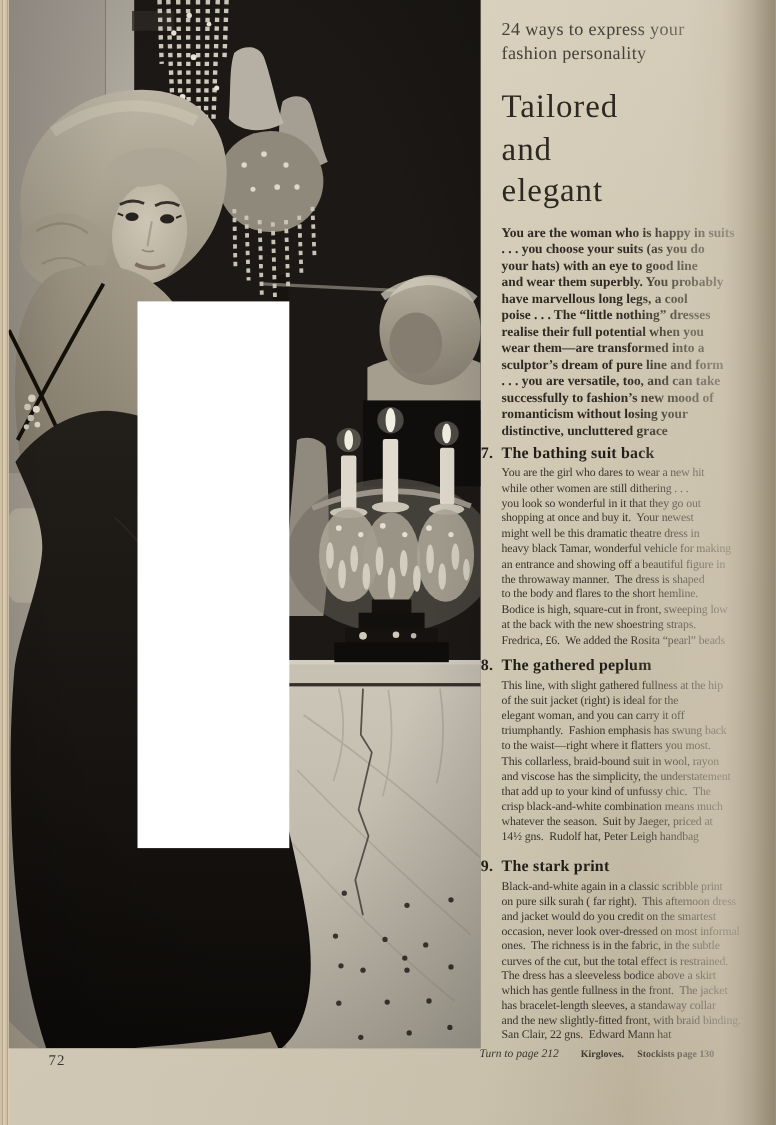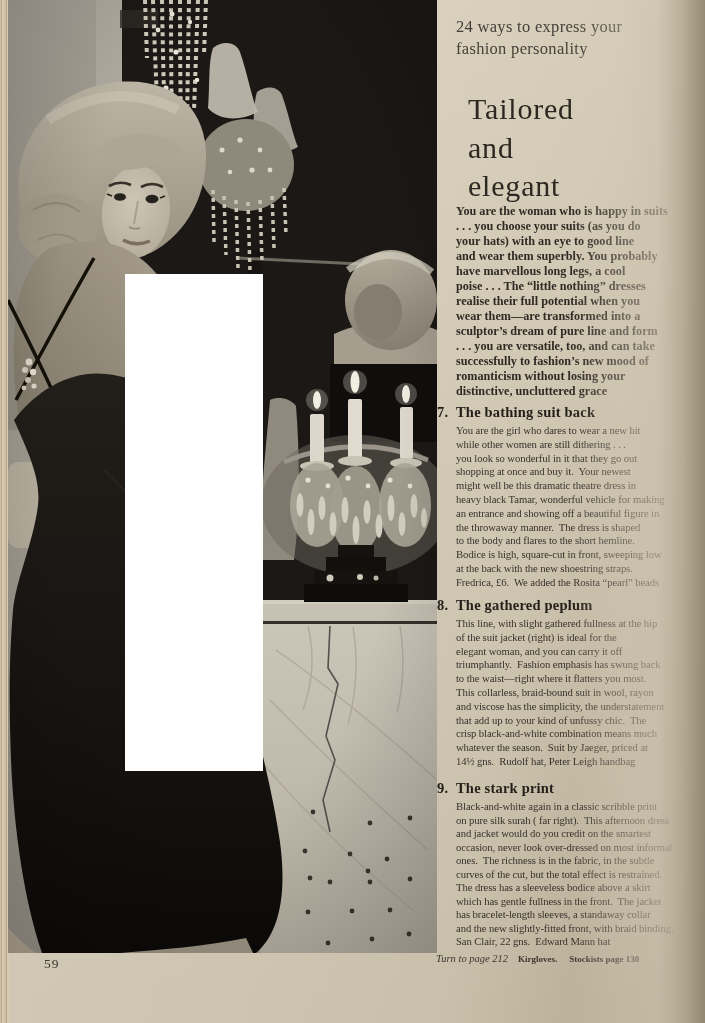--- a/index.html
+++ b/index.html
@@ -32,21 +32,21 @@
   .text-col {
     position:absolute; left:456px; top:0; width:246px; height:1023px;
     color:#35302a;
   }
   .kicker {
     position:absolute; left:0; top:16px;
     white-space:pre; font-size:16.5px; line-height:21.5px;
     letter-spacing:0.3px; color:#45403a;
   }
   .title {
-    position:absolute; left:0; top:78px; margin:12px;
+    position:absolute; left:0; top:78px; margin:0;
     white-space:pre; font-weight:normal;
     font-size:30px; line-height:38.5px; letter-spacing:0.8px; color:#2d2822;
   }
   .intro {
     position:absolute; left:0; top:204px; margin:0;
     white-space:pre; font-weight:bold;
     font-size:12.2px; line-height:15px; color:#2e2a23;
   }
   .sec { position:absolute; left:0; width:250px; }
   .sec-7 { top:404px; }
@@ -59,21 +59,21 @@
   .sec h2 .num { position:absolute; left:-19px; top:0; }
   .sec .body {
     margin:0; white-space:pre;
     font-size:10.7px; line-height:13.8px; letter-spacing:-0.1px; color:#37322b;
   }
   .sec-9 .body { line-height:13.5px; }
   .footer {
     position:absolute; left:-20px; top:948px; white-space:pre; color:#3b362f;
   }
   .footer .turn { font-style:italic; font-size:10.5px; }
-  .footer .credit1 { font-weight:bold; font-size:9px; margin-left:10px;text-align:center; }
+  .footer .credit1 { font-weight:bold; font-size:9px; margin-left:20px;text-align:center; }
   .footer .credit2 { font-weight:bold; font-size:9px; margin-left:12px; }
   .page-number {
     position:absolute; left:44px; top:956px;
     font-size:13.5px; color:#3a352e; letter-spacing:1px;
   }
   .text-fade {
     position:absolute; left:570px; top:0; width:135px; height:100%; pointer-events:none;
     background:linear-gradient(to right, rgba(215,206,188,0) 0%, rgba(213,204,185,0.38) 40%, rgba(206,196,176,0.72) 75%, rgba(193,183,161,0.85) 100%);
   }
   .edge-shade {
@@ -385,17 +385,17 @@
 The dress has a sleeveless bodice above a skirt
 which has gentle fullness in the front.  The jacket
 has bracelet-length sleeves, a standaway collar
 and the new slightly-fitted front, with braid binding.
 San Clair, 22 gns.  Edward Mann hat</p>
     </section>
 
     <div class="footer"><span class="turn">Turn to page 212</span><span class="credit1">Kirgloves.</span><span class="credit2">Stockists page 130</span></div>
   </div>
 
-  <div class="page-number">59</div>
+  <div class="page-number">72</div>
 
   <div class="text-fade"></div>
   <div class="edge-shade"></div>
 </div>
 
 </body></html>

